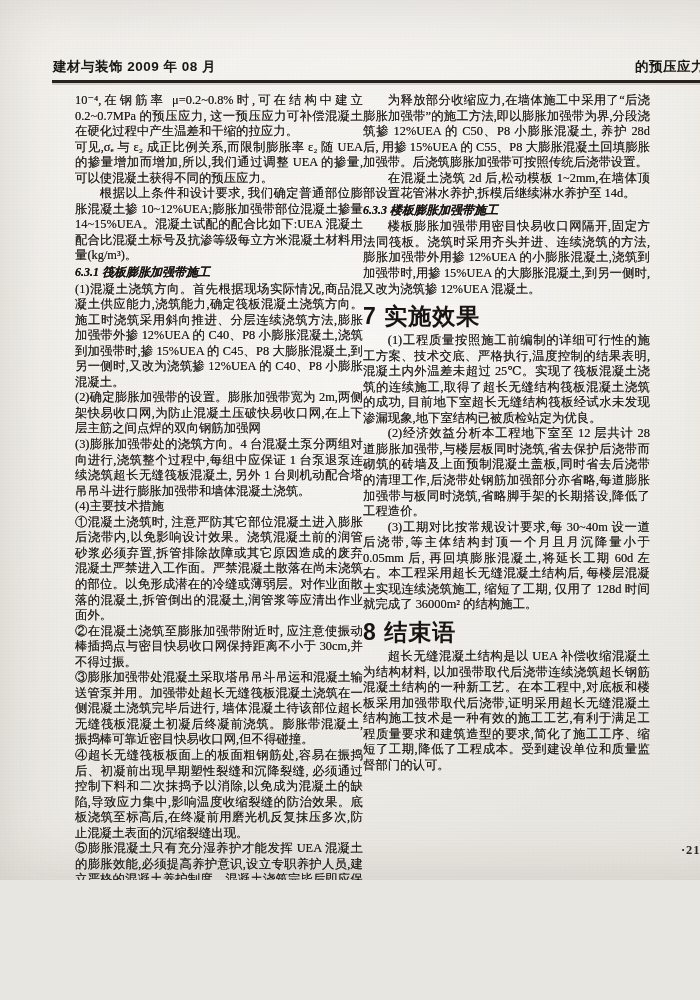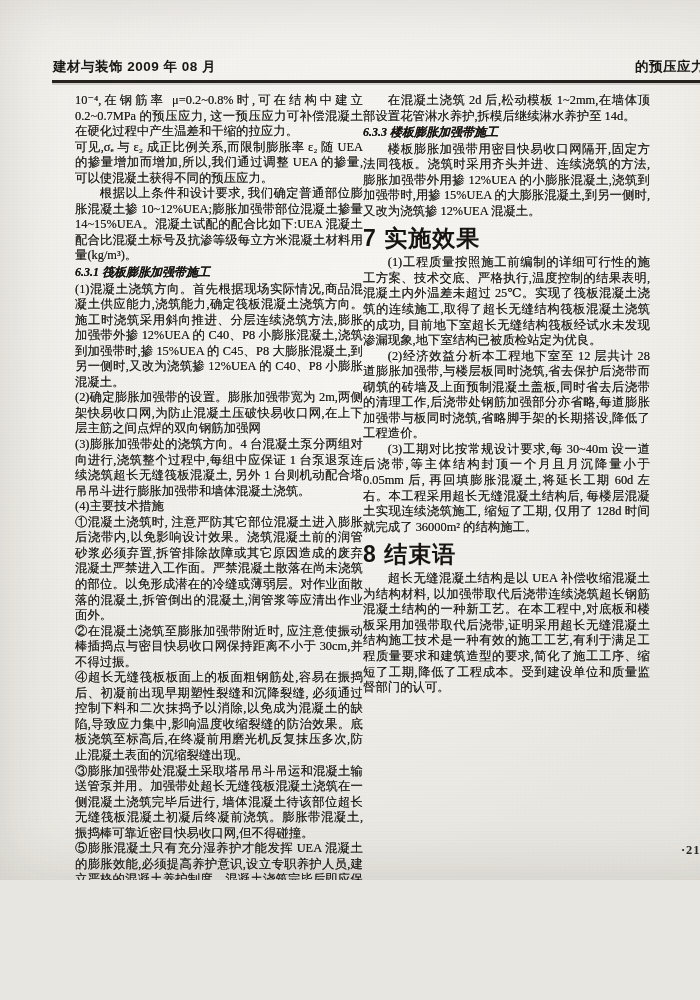--- a/index.html
+++ b/index.html
@@ -88,27 +88,28 @@
       <p class="para">10⁻⁴,在钢筋率 μ=0.2~0.8%时,可在结构中建立 0.2~0.7MPa 的预压应力, 这一预压应力可补偿混凝土在硬化过程中产生温差和干缩的拉应力。</p>
       <p class="para">可见,σₑ 与 ε₂ 成正比例关系,而限制膨胀率 ε₂ 随 UEA 的掺量增加而增加,所以,我们通过调整 UEA 的掺量,可以使混凝土获得不同的预压应力。</p>
       <p class="para indent">根据以上条件和设计要求, 我们确定普通部位膨胀混凝土掺 10~12%UEA;膨胀加强带部位混凝土掺量 14~15%UEA。混凝土试配的配合比如下:UEA 混凝土配合比混凝土标号及抗渗等级每立方米混凝土材料用量(kg/m³)。</p>
       <h4 class="sub-heading">6.3.1 筏板膨胀加强带施工</h4>
       <p class="para">(1)混凝土浇筑方向。首先根据现场实际情况,商品混凝土供应能力,浇筑能力,确定筏板混凝土浇筑方向。施工时浇筑采用斜向推进、分层连续浇筑方法,膨胀加强带外掺 12%UEA 的 C40、P8 小膨胀混凝土,浇筑到加强带时,掺 15%UEA 的 C45、P8 大膨胀混凝土,到另一侧时,又改为浇筑掺 12%UEA 的 C40、P8 小膨胀混凝土。</p>
       <p class="para">(2)确定膨胀加强带的设置。膨胀加强带宽为 2m,两侧架快易收口网,为防止混凝土压破快易收口网,在上下层主筋之间点焊的双向钢筋加强网</p>
       <p class="para">(3)膨胀加强带处的浇筑方向。4 台混凝土泵分两组对向进行,浇筑整个过程中,每组中应保证 1 台泵退泵连续浇筑超长无缝筏板混凝土, 另外 1 台则机动配合塔吊吊斗进行膨胀加强带和墙体混凝土浇筑。</p>
       <p class="para">(4)主要技术措施</p>
       <p class="para">①混凝土浇筑时, 注意严防其它部位混凝土进入膨胀后浇带内,以免影响设计效果。浇筑混凝土前的润管砂浆必须弃置,拆管排除故障或其它原因造成的废弃混凝土严禁进入工作面。严禁混凝土散落在尚未浇筑的部位。以免形成潜在的冷缝或薄弱层。对作业面散落的混凝土,拆管倒出的混凝土,润管浆等应清出作业面外。</p>
       <p class="para">②在混凝土浇筑至膨胀加强带附近时, 应注意使振动棒插捣点与密目快易收口网保持距离不小于 30cm,并不得过振。</p>
+      <p class="para">③膨胀加强带处混凝土采取塔吊吊斗吊运和混凝土输送管泵并用。加强带处超长无缝筏板混凝土浇筑在一侧混凝土浇筑完毕后进行, 墙体混凝土待该部位超长无缝筏板混凝土初凝后终凝前浇筑。膨胀带混凝土,振捣棒可靠近密目快易收口网,但不得碰撞。</p>
       <p class="para">④超长无缝筏板板面上的板面粗钢筋处,容易在振捣后、初凝前出现早期塑性裂缝和沉降裂缝, 必须通过控制下料和二次抹捣予以消除,以免成为混凝土的缺陷,导致应力集中,影响温度收缩裂缝的防治效果。底板浇筑至标高后,在终凝前用磨光机反复抹压多次,防止混凝土表面的沉缩裂缝出现。</p>
-      <p class="para">③膨胀加强带处混凝土采取塔吊吊斗吊运和混凝土输送管泵并用。加强带处超长无缝筏板混凝土浇筑在一侧混凝土浇筑完毕后进行, 墙体混凝土待该部位超长无缝筏板混凝土初凝后终凝前浇筑。膨胀带混凝土,振捣棒可靠近密目快易收口网,但不得碰撞。</p>
       <p class="para">⑤膨胀混凝土只有充分湿养护才能发挥 UEA 混凝土的膨胀效能,必须提高养护意识,设立专职养护人员,建立严格的混凝土养护制度。混凝土浇筑完毕后即应保湿养护 14d,混凝土收水后,即应洒水润湿,再用塑料膜严密覆盖,如盖麻袋一层。在养护期间喷洒雾状水保持环境相对湿度在 80%以上, 以减少混凝土干缩。</p>
       <h4 class="sub-heading">6.3.2 墙体膨胀加强带施工</h4>
     </div>
 
     <div class="col right">
+      <p class="para indent">为释放部分收缩应力,在墙体施工中采用了“后浇膨胀加强带”的施工方法,即以膨胀加强带为界,分段浇筑掺 12%UEA 的 C50、P8 小膨胀混凝土, 养护 28d 后, 用掺 15%UEA 的 C55、P8 大膨胀混凝土回填膨胀加强带。后浇筑膨胀加强带可按照传统后浇带设置。</p>
       <p class="para indent">在混凝土浇筑 2d 后,松动模板 1~2mm,在墙体顶部设置花管淋水养护,拆模后继续淋水养护至 14d。</p>
       <h4 class="sub-heading">6.3.3 楼板膨胀加强带施工</h4>
       <p class="para indent">楼板膨胀加强带用密目快易收口网隔开,固定方法同筏板。浇筑时采用齐头并进、连续浇筑的方法,膨胀加强带外用掺 12%UEA 的小膨胀混凝土,浇筑到加强带时,用掺 15%UEA 的大膨胀混凝土,到另一侧时,又改为浇筑掺 12%UEA 混凝土。</p>
       <h3 class="major-heading">7  实施效果</h3>
       <p class="para indent">(1)工程质量按照施工前编制的详细可行性的施工方案、技术交底、严格执行,温度控制的结果表明,混凝土内外温差未超过 25℃。实现了筏板混凝土浇筑的连续施工,取得了超长无缝结构筏板混凝土浇筑的成功, 目前地下室超长无缝结构筏板经试水未发现渗漏现象,地下室结构已被质检站定为优良。</p>
       <p class="para indent">(2)经济效益分析本工程地下室至 12 层共计 28 道膨胀加强带,与楼层板同时浇筑,省去保护后浇带而砌筑的砖墙及上面预制混凝土盖板,同时省去后浇带的清理工作,后浇带处钢筋加强部分亦省略,每道膨胀加强带与板同时浇筑,省略脚手架的长期搭设,降低了工程造价。</p>
       <p class="para indent">(3)工期对比按常规设计要求,每 30~40m 设一道后浇带,等主体结构封顶一个月且月沉降量小于 0.05mm 后, 再回填膨胀混凝土,将延长工期 60d 左右。本工程采用超长无缝混凝土结构后, 每楼层混凝土实现连续浇筑施工, 缩短了工期, 仅用了 128d 时间就完成了 36000m² 的结构施工。</p>
       <h3 class="major-heading">8  结束语</h3>
       <p class="para indent">超长无缝混凝土结构是以 UEA 补偿收缩混凝土为结构材料, 以加强带取代后浇带连续浇筑超长钢筋混凝土结构的一种新工艺。在本工程中,对底板和楼板采用加强带取代后浇带,证明采用超长无缝混凝土结构施工技术是一种有效的施工工艺,有利于满足工程质量要求和建筑造型的要求,简化了施工工序、缩短了工期,降低了工程成本。受到建设单位和质量监督部门的认可。</p>
     </div>

